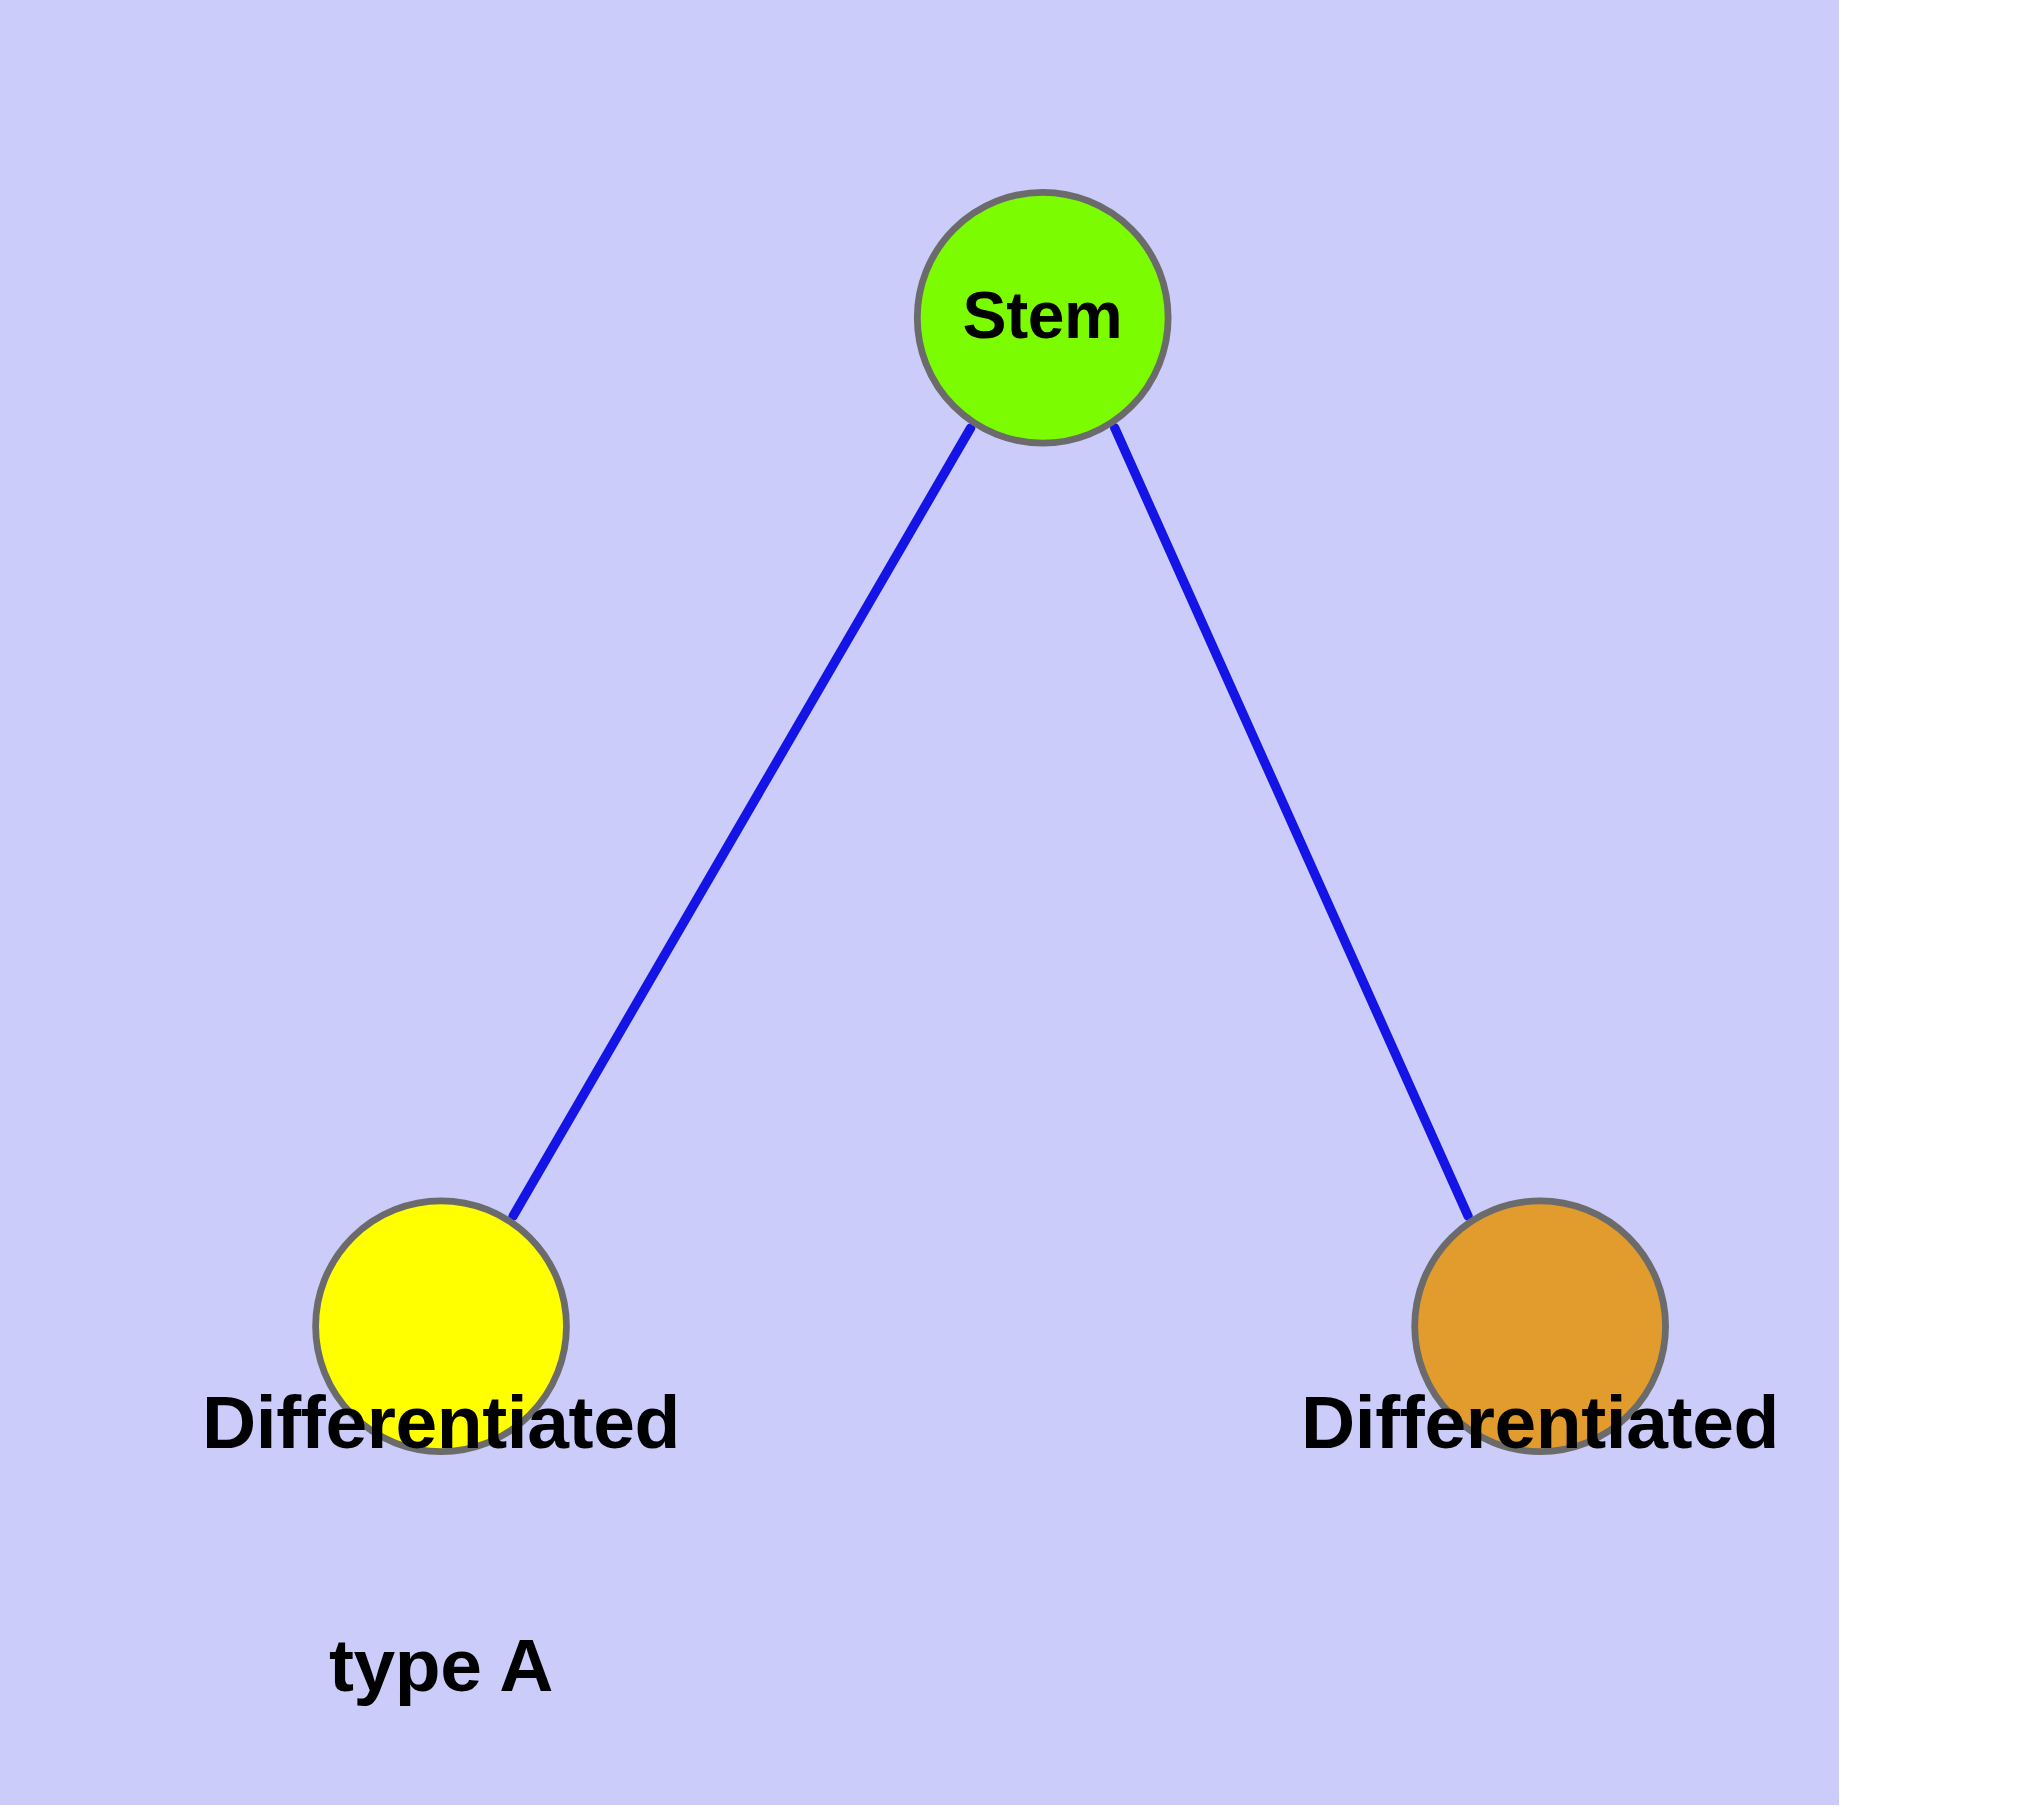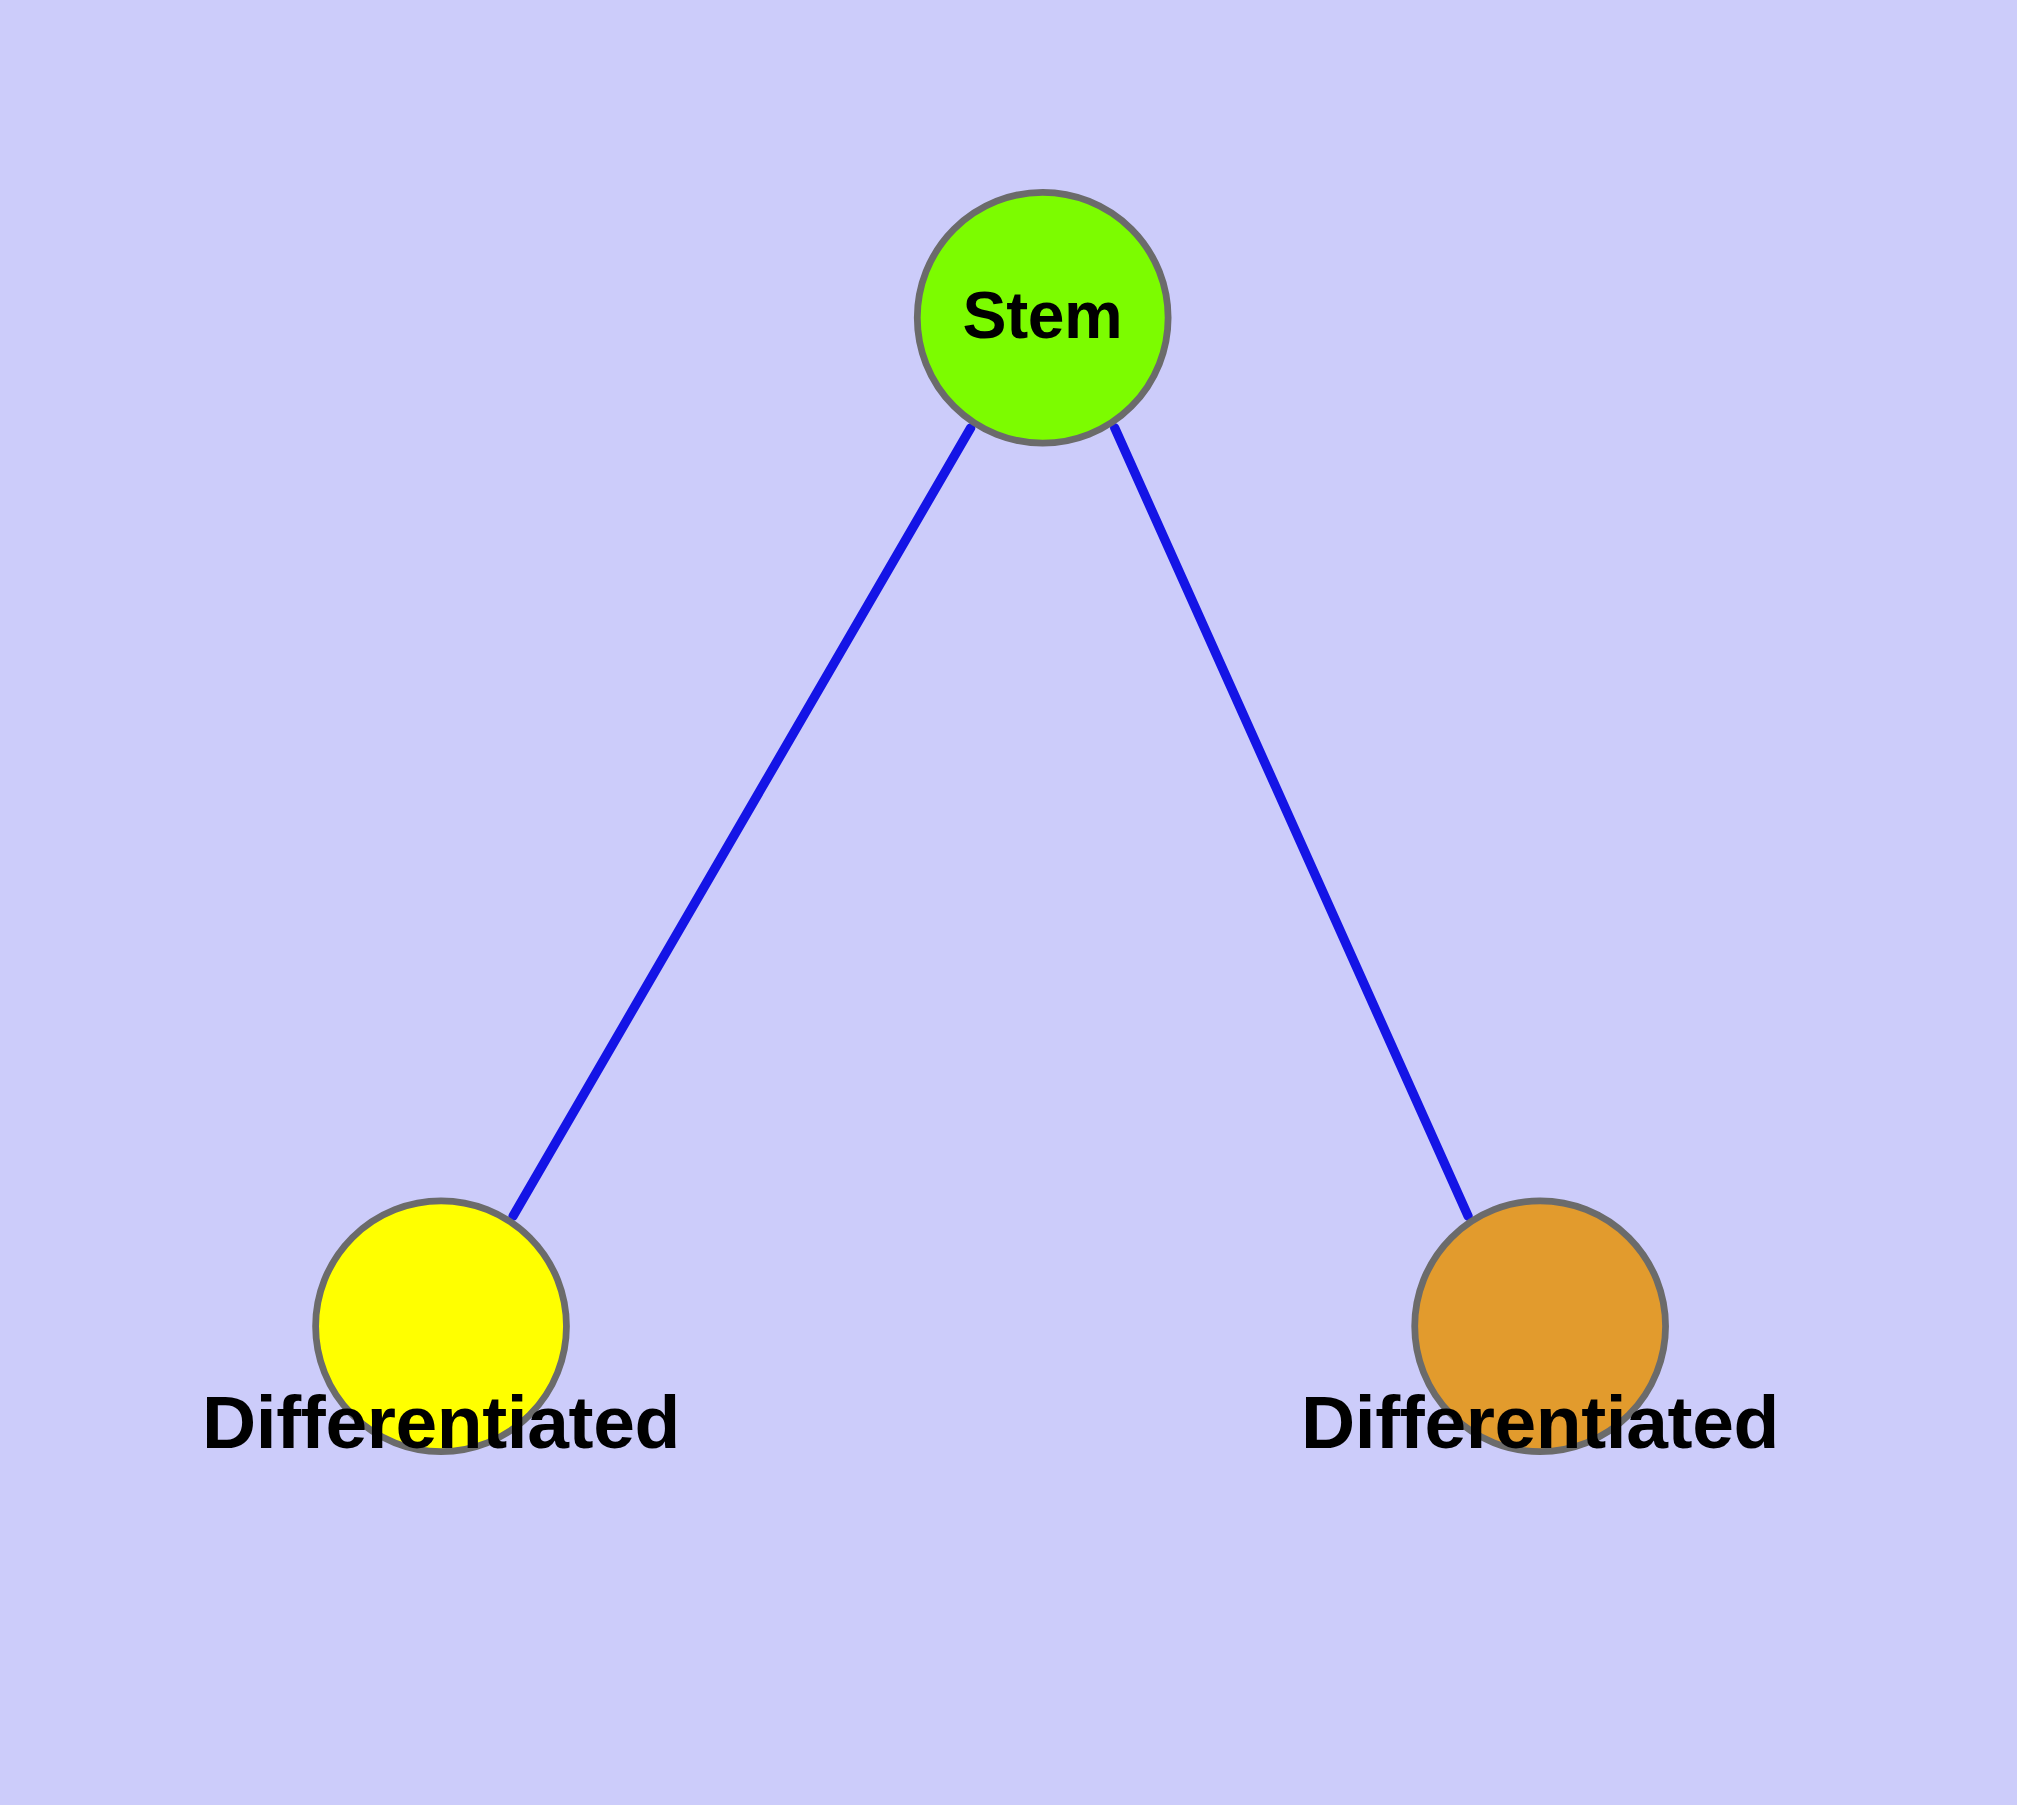--- a/index.html
+++ b/index.html
@@ -9,21 +9,21 @@
     background: #ffffff;
   }
   body {
     width: 2021px;
     height: 1812px;
     overflow: hidden;
     font-family: "Liberation Sans", sans-serif;
   }
   #graph-canvas {
     position: relative;
-    width: 2017px;
+    width: 1839px;
     height: 1805px;
     background: #ccccfa;
     overflow: hidden;
   }
   #graph-svg {
     position: absolute;
     inset: 0;
     width: 2021px;
     height: 1805px;
     display: block;
@@ -68,20 +68,21 @@
       <circle cx="1230" cy="375" r="148" fill="#7cfc00" stroke="#6b6b6b" stroke-width="8"></circle>
       <circle cx="520" cy="1565" r="148" fill="#ffff00" stroke="#6b6b6b" stroke-width="8"></circle>
       <circle cx="1817" cy="1565" r="148" fill="#e29b2d" stroke="#6b6b6b" stroke-width="8"></circle>
     </g>
   </svg>
 
   <div class="node-label label-stem" style="left: 788px; top: 280px; width: 509px; color: rgb(0, 0, 0);">Stem</div>
 
   <div class="node-label label-diff" style="left: 102px; top: 1220px; width: 678px; color: rgb(0, 0, 0);">
     <div>Differentiated</div>
+    <div>type A</div>
   </div>
 
   <div class="node-label label-diff" style="left: 1201px; top: 1220px; width: 678px; color: rgb(0, 0, 0);">
     <div>Differentiated</div>
   </div>
 
 </div>
 
 <div id="bottom-strip"></div>
 

